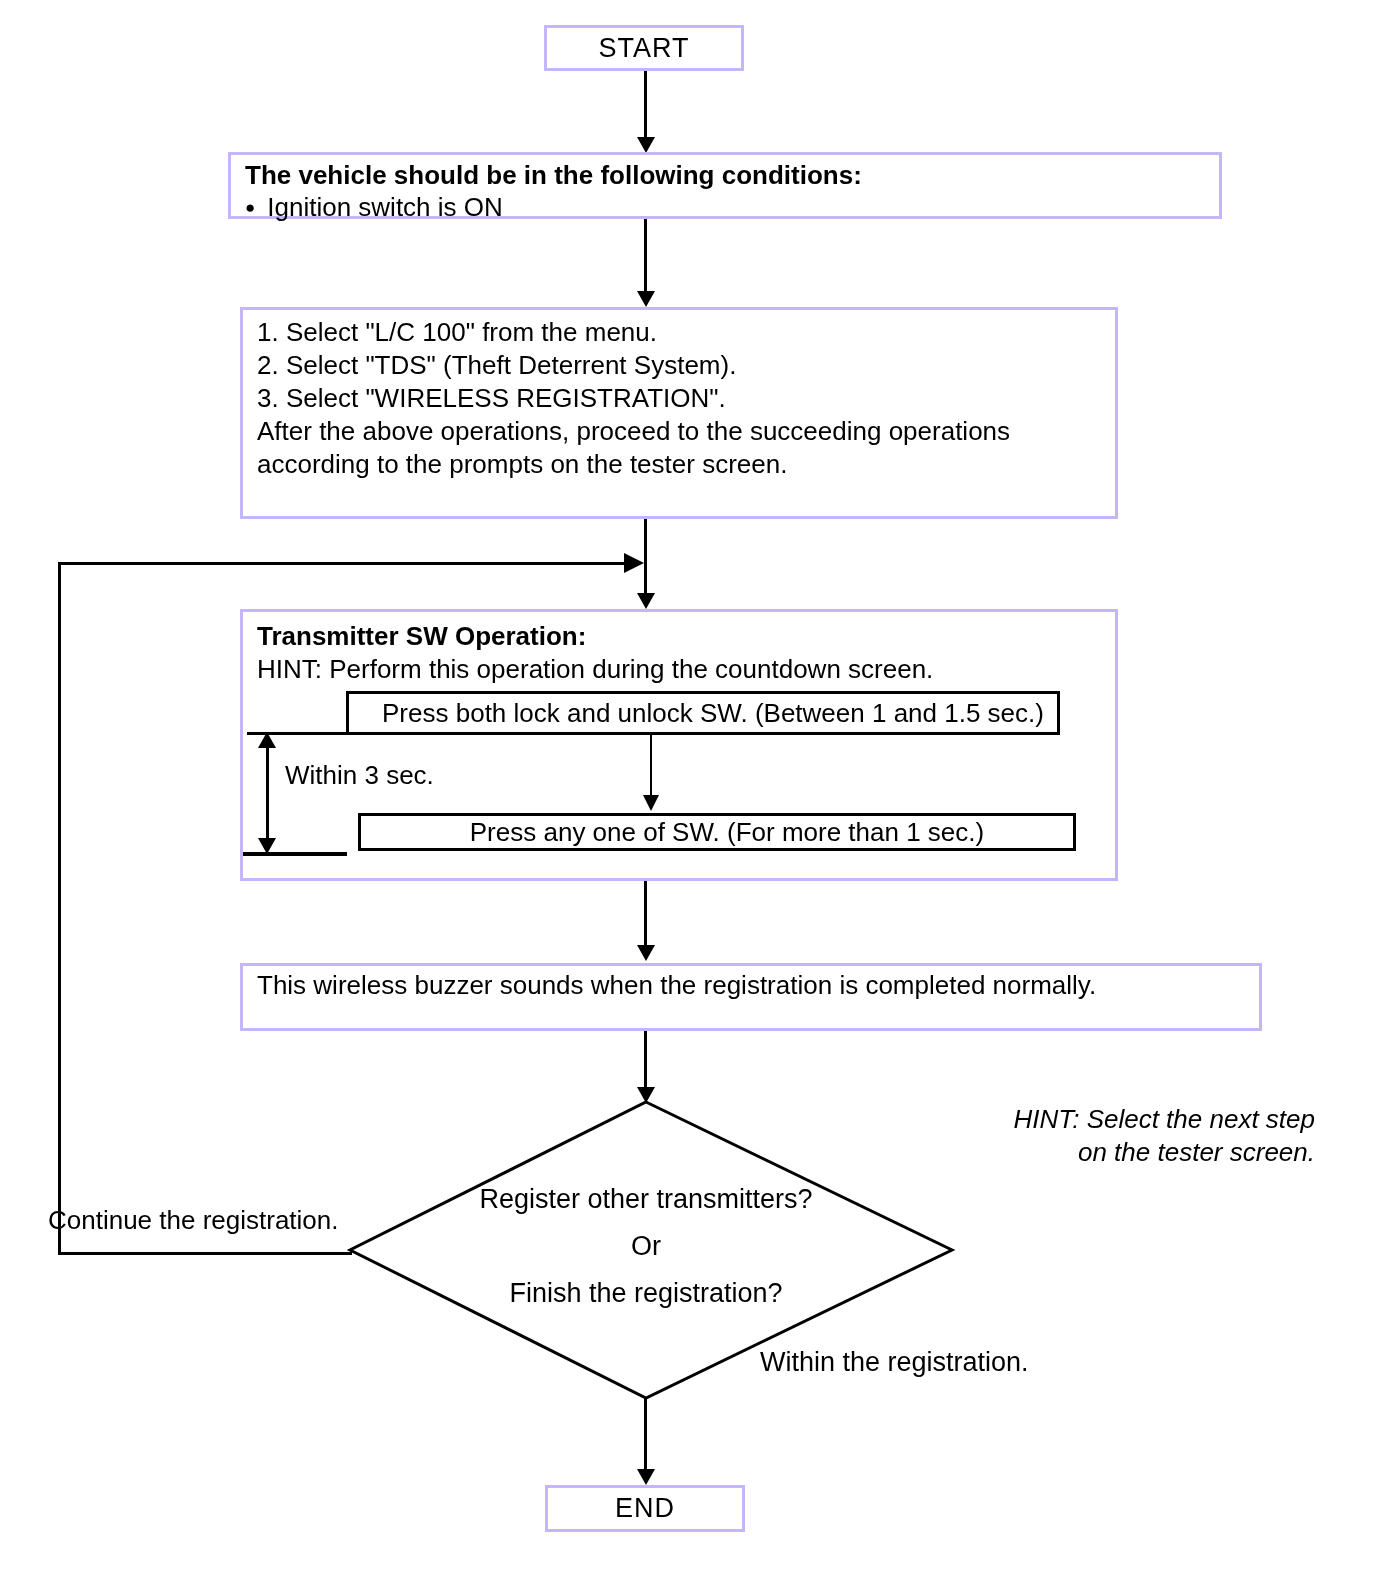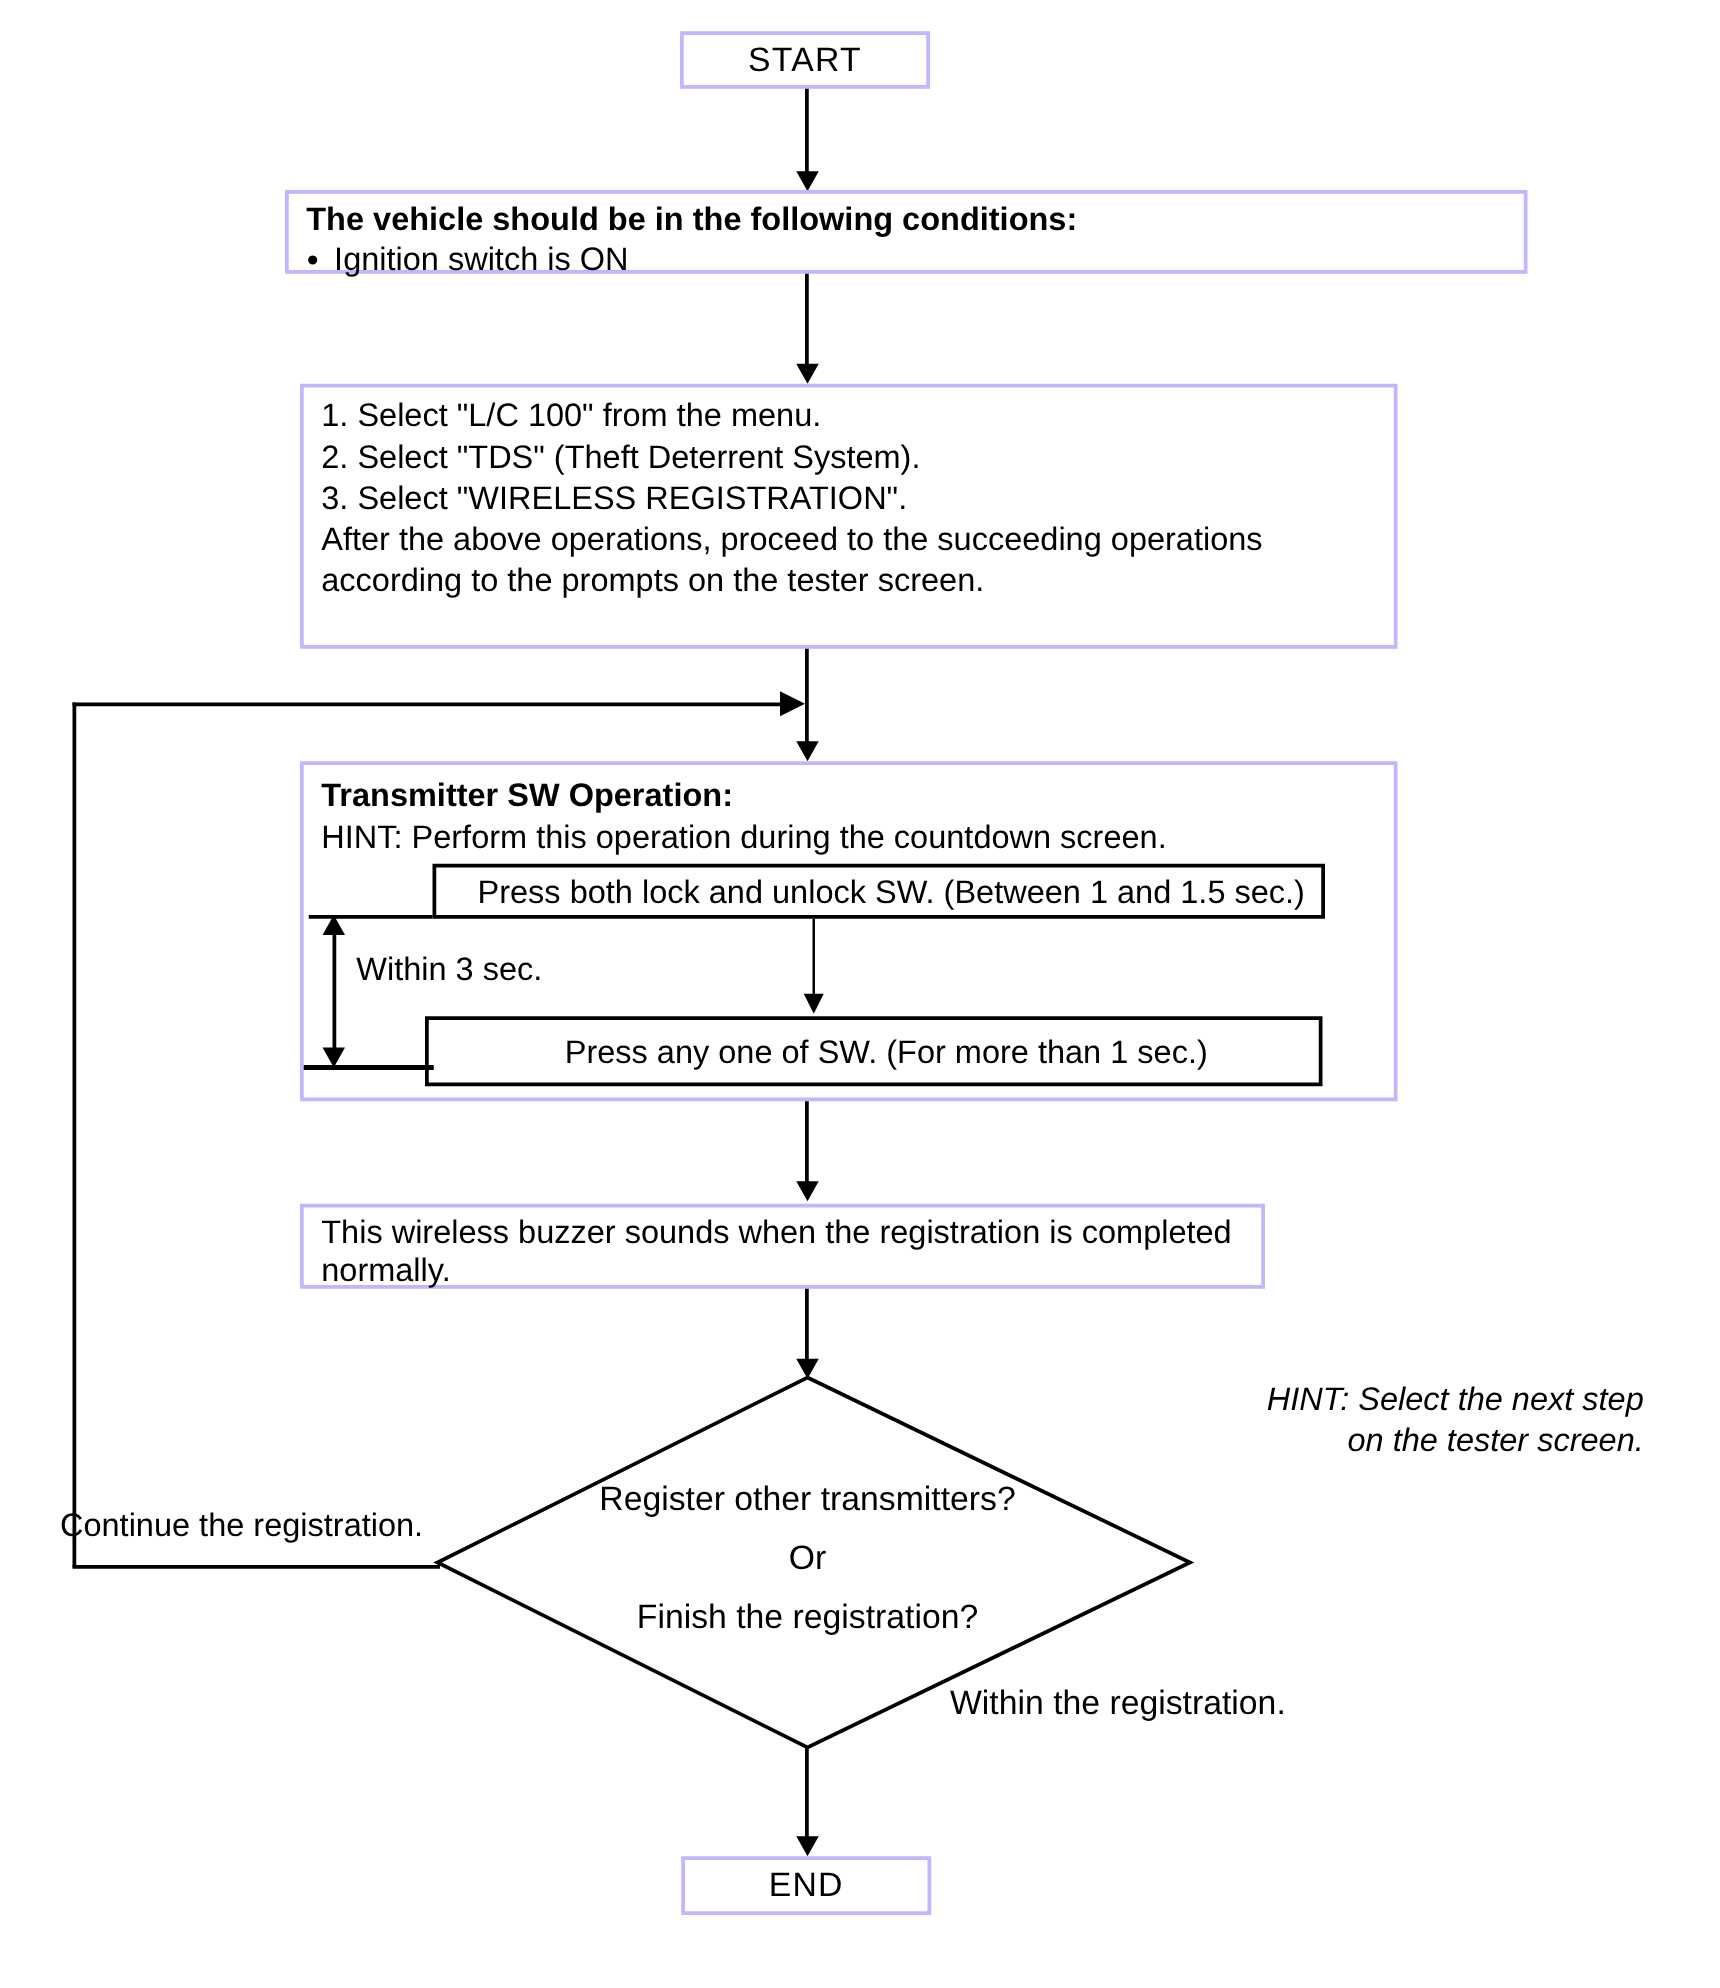--- a/index.html
+++ b/index.html
@@ -90,36 +90,36 @@
       <div>HINT: Perform this operation during the countdown screen.</div>
     </div>
 
     <div class="inner-box" style="left:103px;top:79px;width:714px;height:44px;">
       <span>Press both lock and unlock SW. (Between 1 and 1.5 sec.)</span>
     </div>
 
     <div class="vline" style="left:407px;top:123px;width:2px;height:62px;"></div>
     <div class="ah-down" style="left:400px;top:183px;border-left-width:8px;border-right-width:8px;"></div>
 
-    <div class="inner-box" style="left:97px;top:201px;width:718px;height:56px;">
+    <div class="inner-box" style="left:115px;top:201px;width:718px;height:38px;">
       <span>Press any one of SW. (For more than 1 sec.)</span>
     </div>
 
     <div class="hline" style="left:4px;top:120px;width:99px;height:3px;"></div>
     <div class="hline" style="left:0px;top:240px;width:104px;height:4px;"></div>
     <div class="vline" style="left:23px;top:126px;width:3px;height:112px;"></div>
     <div class="ah-up" style="left:15px;top:120px;"></div>
     <div class="ah-down" style="left:15px;top:226px;"></div>
     <div class="label" style="left:42px;top:148px;">Within 3 sec.</div>
   </div>
 
   <div class="vline" style="left:644px;top:881px;width:3px;height:66px;"></div>
   <div class="ah-down" style="left:637px;top:945px;"></div>
 
-  <div class="box" style="left:240px;top:963px;width:772px;height:68px;padding:4px 14px;line-height:31px;">
+  <div class="box" style="left:240px;top:963px;width:1022px;height:68px;padding:4px 14px;line-height:31px;">
     <div>This wireless buzzer sounds when the registration is completed normally.</div>
   </div>
 
   <div class="vline" style="left:644px;top:1031px;width:3px;height:58px;"></div>
   <div class="ah-down" style="left:637px;top:1087px;"></div>
 
   <svg style="position:absolute;left:340px;top:1097px;" width="620" height="306">
     <polygon points="306,5 612,153 306,301 10,153" fill="#ffffff" stroke="#000000" stroke-width="3"></polygon>
   </svg>
   <div class="diamond-text" style="left:396px;top:1176px;width:500px;">

